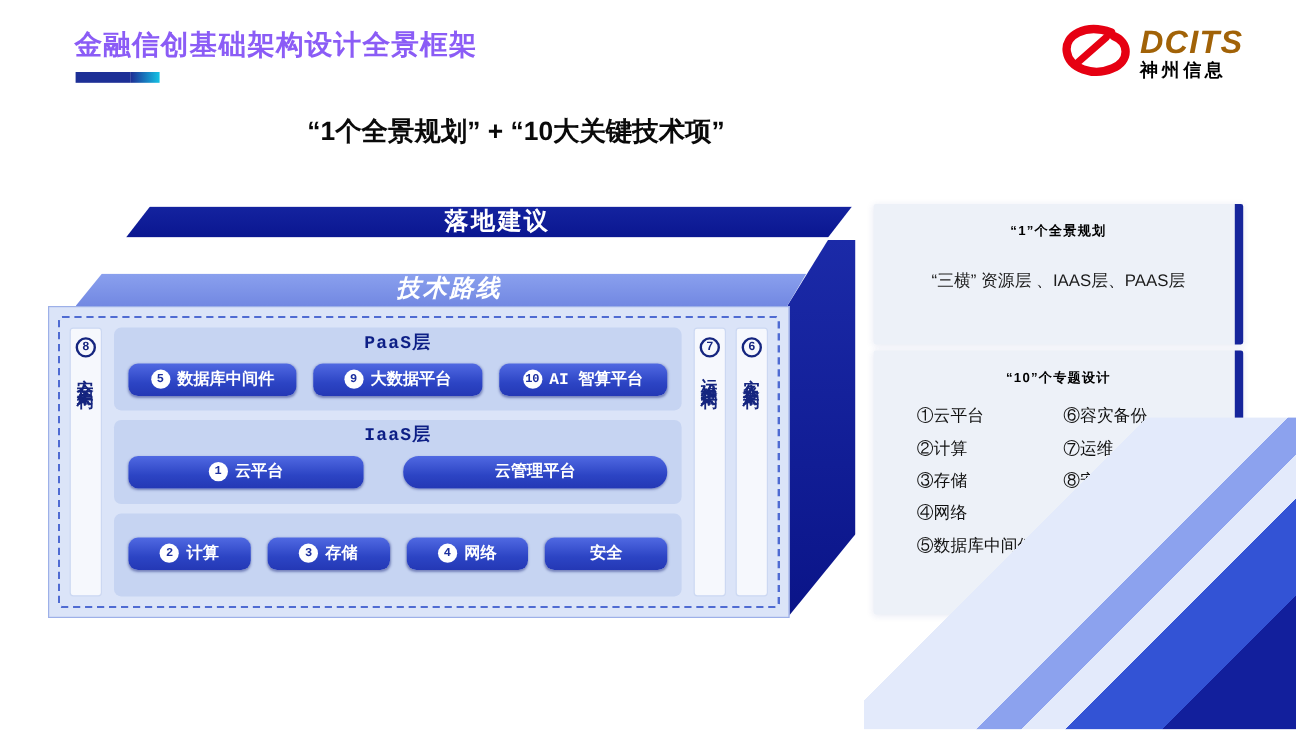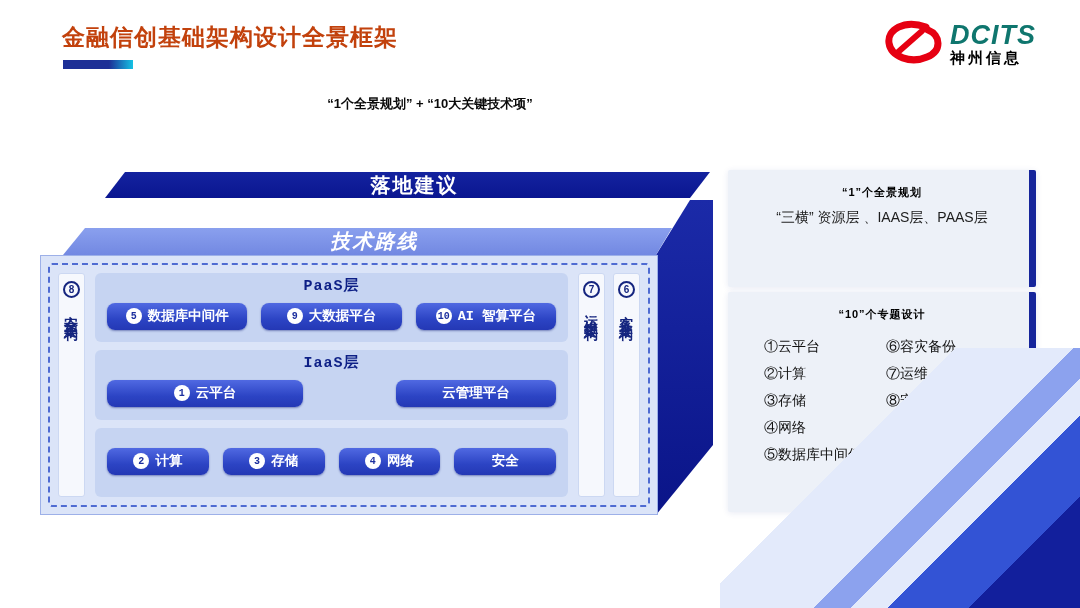--- a/index.html
+++ b/index.html
@@ -1,32 +1,32 @@
 <!DOCTYPE html>
 <html><head>
 <meta charset="utf-8">
 <style>
   * { margin:0; padding:0; box-sizing:border-box; }
   html,body { width:1080px; height:608px; }
   body { font-family:"Liberation Sans", sans-serif; background:#fff; }
   .slide { position:relative; width:1080px; height:608px; overflow:hidden; background:#fff; }
 
   
-  .page-title { position:absolute; left:62px; top:22px; font-size:23px; font-weight:bold; color:#c2410c; letter-spacing:1px; }
+  .page-title { position:absolute; left:62px; top:22px; font-size:23px; font-weight:bold; color:#8b5cf6; letter-spacing:1px; }
   .title-underline { position:absolute; left:63px; top:60px; display:flex; height:9px; }
   .title-underline .seg-dark { width:46px; height:9px; background:#1d2f96; }
   .title-underline .seg-cyan { width:24px; height:9px; background:linear-gradient(90deg,#1d2f96,#14c2e4); }
 
   .logo { position:absolute; top:18px; right:44px; display:flex; align-items:center; gap:8px; }
   .logo .swoosh { width:62px; height:52px; }
   .logo-texts { display:flex; flex-direction:column; align-items:flex-start; }
-  .logo-brand { color:#0f766e; font-weight:bold; font-style:italic; font-size:27px; line-height:28px; letter-spacing:1px; }
+  .logo-brand { color:#a16207; font-weight:bold; font-style:italic; font-size:27px; line-height:28px; letter-spacing:1px; }
   .logo-company { color:#000000; font-weight:bold; font-size:15px; letter-spacing:3px; }
 
-  .subtitle { position:absolute; left:60px; top:95px; width:740px; text-align:center; font-size:13px; font-weight:bold; color:#0a0a0a; }
+  .subtitle { position:absolute; left:60px; top:95px; width:740px; text-align:center; font-size:22px; font-weight:bold; color:#0a0a0a; }
 
   
   .bar { position:absolute; color:#fff; font-weight:bold; font-size:20px; text-align:center; letter-spacing:2px; }
   .bar-label { display:block; padding-left:14px; }
   .bar-0 { left:105px; top:172px; width:605px; height:26px; line-height:26px;
            background:linear-gradient(180deg,#14239f,#0a1690);
            clip-path:polygon(20px 0,605px 0,585px 100%,0 100%); }
   .bar-1 { left:85px; top:200px; width:605px; height:26px; line-height:26px;
            background:linear-gradient(180deg,#3a59d8,#2b46c6);
            clip-path:polygon(20px 0,605px 0,587px 100%,0 100%); }
@@ -60,32 +60,32 @@
            background:linear-gradient(180deg,#5069e2 0%,#2c44c4 60%,#2438b5 100%);
            box-shadow:0 1px 2px rgba(20,30,120,.45);
            display:flex; align-items:center; justify-content:center; gap:6px; }
   .btn .num { width:16px; height:16px; background:#fff; border-radius:50%; flex:none;
            display:flex; align-items:center; justify-content:center;
            color:#1c2f9e; font-size:10px; font-weight:bold; }
   .btn .num:empty { display:none; }
   .row-paas .btn { flex:1; }
   .row-iaas { justify-content:space-between; }
   .row-iaas .btn-a { width:196px; }
-  .row-iaas .btn-b { width:160px; }
+  .row-iaas .btn-b { width:220px;border-radius:13px; }
   .row-res .btn { flex:1; }
   .right-pillars { display:flex; gap:8px; flex:none; }
 
   
   .panel { position:absolute; left:728px; width:308px; background:#edf1f8; border-radius:2px;
            box-shadow:0 1px 6px rgba(30,50,150,.10); }
   .panel .accent { position:absolute; right:0; top:0; bottom:0; width:7px; background:#16259b; border-radius:0 2px 2px 0; }
   .panel-1 { top:170px; height:117px; }
   .panel-2 { top:292px; height:220px; }
   .panel-title { text-align:center; font-weight:bold; font-size:11px; color:#000; padding-top:15px; letter-spacing:1px; }
-  .panel-lines { margin-top:4px; text-align:center; font-size:14px; color:#1c1c1c; line-height:26px; }
+  .panel-lines { margin-top:20px; text-align:center; font-size:14px; color:#1c1c1c; line-height:26px; }
   .topics { display:flex; margin-top:16px; padding:0 20px 0 36px; }
   .topics-col { display:flex; flex-direction:column; gap:9px; font-size:14px; color:#111; }
   .topics-col.left { width:122px; }
   .topics-col.right { flex:1; }
 
   
   .corner-stripes { position:absolute; right:0; bottom:0; width:360px; height:260px;
            background:linear-gradient(135deg,
              rgba(255,255,255,0) 0 38%,
              #e3eafb 38% 57%,

